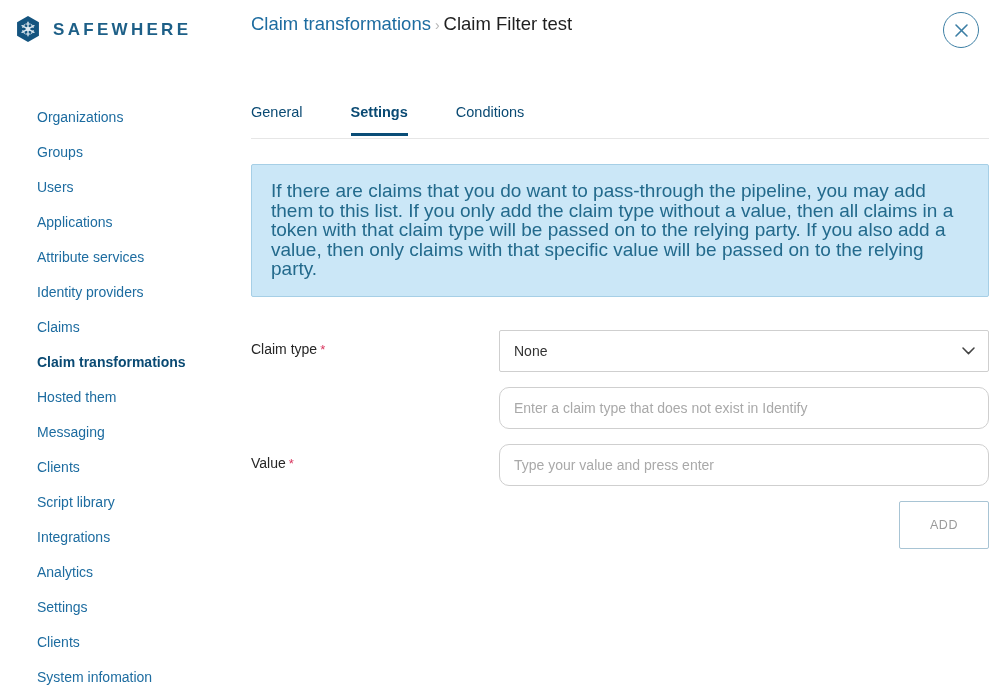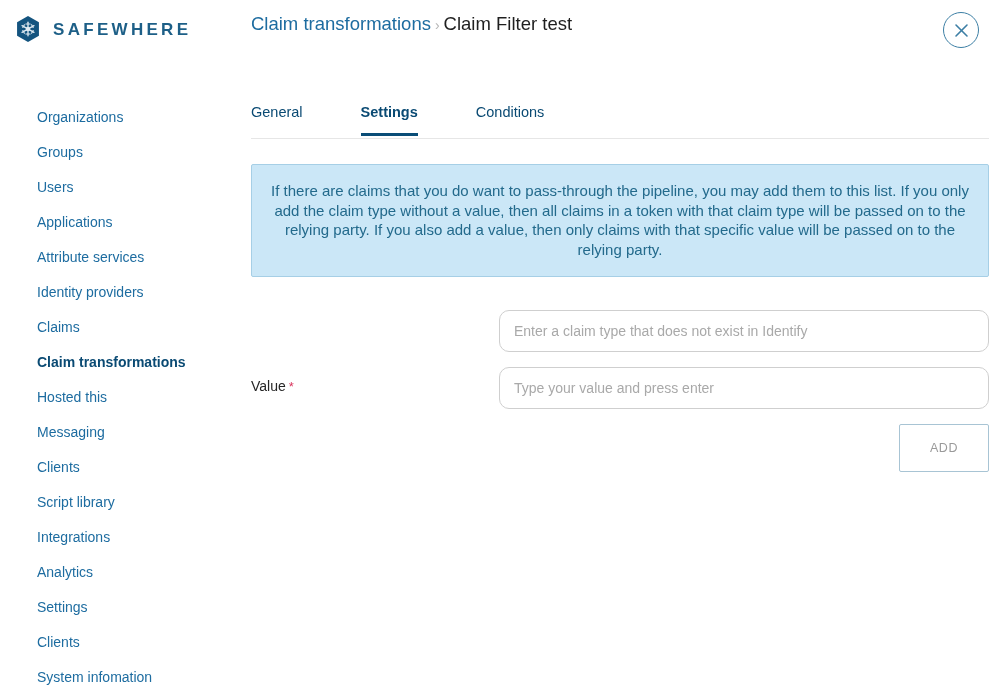--- a/index.html
+++ b/index.html
@@ -72,43 +72,42 @@
     position: absolute; left: 251px; top: 100px;
     width: 738px;
   }
 
   .tabs {
     position: relative;
     height: 39px;
     border-bottom: 1px solid #e6e6e6;
     display: flex;
     align-items: flex-start;
-    gap: 10px;
+    gap: 0;
   }
   .tab {
     font-size: 14.5px;
     color: #0a4a73;
     padding: 4px 0 13px 0;
     margin-right: 48px;
     cursor: pointer;
     border-bottom: 3px solid transparent;
     white-space: nowrap;
   }
   .tab.active { font-weight: bold; border-bottom-color: #0a4d77; }
 
   .info-banner {
     margin-top: 25px;
     background: #cbe7f7;
     border: 1px solid #a6cfe6;
     border-radius: 2px;
     padding: 16px 19px 17px 19px;
     color: #236a8c;
-    font-size: 15px;
+    font-size: 19px;
     line-height: 19.5px;
-    text-align: center;
   }
 
   .form {
     margin-top: 33px;
   }
   .form-row {
     position: relative;
     min-height: 42px;
     margin-bottom: 15px;
   }
@@ -218,21 +217,21 @@
 
 <nav class="sidebar">
   <a class="nav-item">Organizations</a>
   <a class="nav-item">Groups</a>
   <a class="nav-item">Users</a>
   <a class="nav-item">Applications</a>
   <a class="nav-item">Attribute services</a>
   <a class="nav-item">Identity providers</a>
   <a class="nav-item">Claims</a>
   <a class="nav-item active">Claim transformations</a>
-  <a class="nav-item">Hosted this</a>
+  <a class="nav-item">Hosted them</a>
   <a class="nav-item">Messaging</a>
   <a class="nav-item">Clients</a>
   <a class="nav-item">Script library</a>
   <a class="nav-item">Integrations</a>
   <a class="nav-item">Analytics</a>
   <a class="nav-item">Settings</a>
   <a class="nav-item">Clients</a>
   <a class="nav-item">System infomation</a>
 </nav>
 
@@ -241,20 +240,33 @@
   <div class="tabs">
     <div class="tab">General</div>
     <div class="tab active">Settings</div>
     <div class="tab">Conditions</div>
   </div>
 
   <div class="info-banner">If there are claims that you do want to pass-through the pipeline, you may add them to this list. If you only add the claim type without a value, then all claims in a token with that claim type will be passed on to the relying party. If you also add a value, then only claims with that specific value will be passed on to the relying party.</div>
 
   <div class="form">
 
+    <div class="form-row">
+      <div class="form-label">
+        <span>Claim type</span><span class="req">*</span>
+      </div>
+      <div class="field-col">
+        <div class="select-box">
+          <span>None</span>
+          <svg class="chev" width="13" height="8" viewBox="0 0 13 8">
+            <polyline points="1,1 6.5,6.6 12,1" fill="none" stroke="#444" stroke-width="1.5" stroke-linecap="round" stroke-linejoin="round"></polyline>
+          </svg>
+        </div>
+      </div>
+    </div>
 
     <div class="form-row">
       <div class="field-col">
         <input class="text-input" type="text" placeholder="Enter a claim type that does not exist in Identify" style="">
       </div>
     </div>
 
     <div class="form-row">
       <div class="form-label">
         <span>Value</span><span class="req">*</span>

